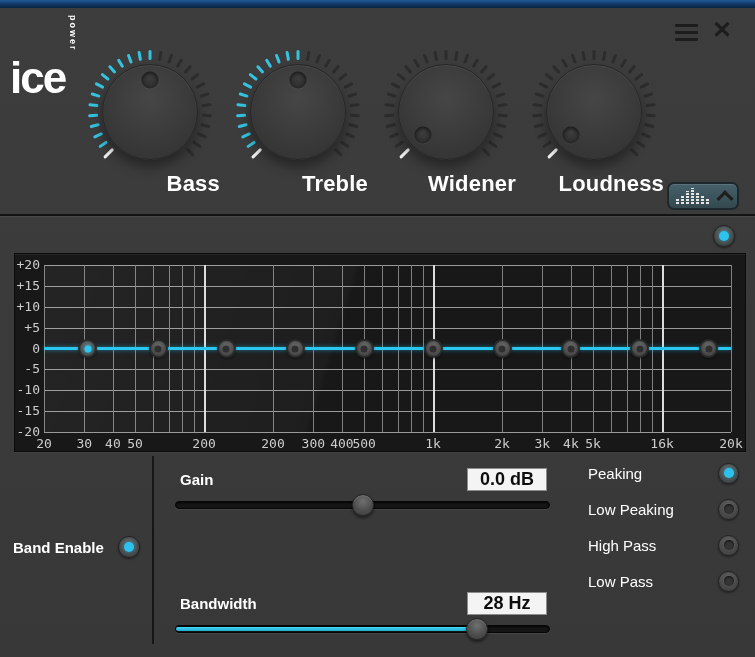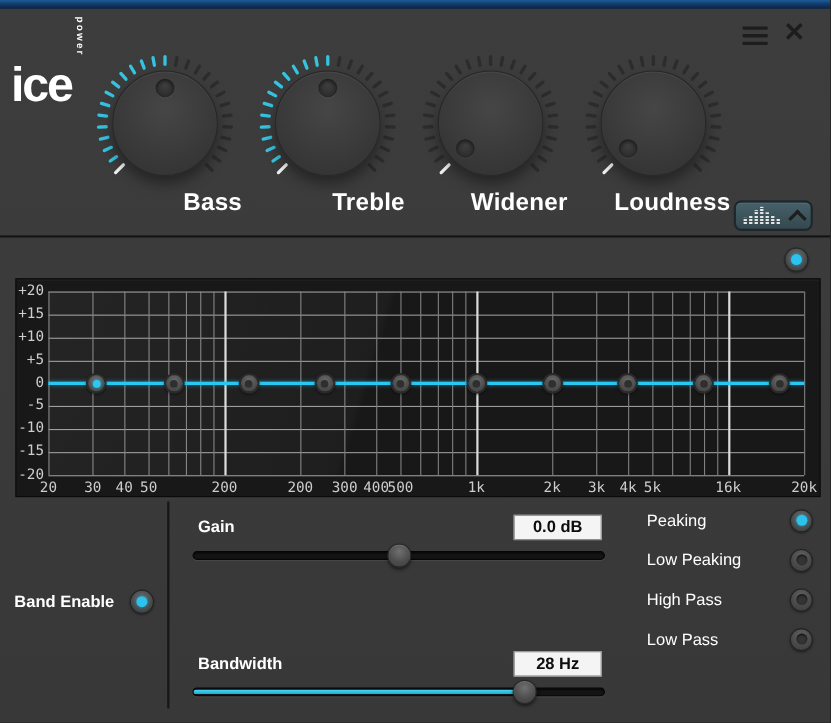--- a/index.html
+++ b/index.html
@@ -74,21 +74,21 @@
     transform:translate(-50%,-50%);background:#2f2f2f;}
   .band-dot.sel .band-dot-core{background:#2bc8f2;box-shadow:0 0 4px rgba(43,200,242,.8);}
   
   .band-enable{position:absolute;left:13px;top:536px;display:flex;align-items:center;gap:14px;}
   .band-enable-label{color:#fff;font-size:15px;font-weight:700;}
   .v-divider{position:absolute;left:152px;top:456px;width:2px;height:188px;background:#161616;}
   .slider-row{position:absolute;left:160px;width:390px;height:58px;}
   .ctl-label{position:absolute;left:20px;top:6px;color:#fff;font-size:15px;font-weight:700;}
   .value-box{position:absolute;right:3px;top:3px;width:80px;height:23px;background:#f4f4f4;
     border:1px solid #8d8d8d;box-sizing:border-box;text-align:center;line-height:21px;
-    color:#0d0d0d;font-size:15px;font-weight:700;cursor:text;}
+    color:#0d0d0d;font-size:18px;font-weight:700;cursor:text;}
   .slider-track{position:absolute;left:15px;right:0;top:36px;height:8px;border-radius:4px;cursor:pointer;
     background:#151515;border:1px solid #060606;box-sizing:border-box;
     box-shadow:inset 0 1px 2px rgba(0,0,0,.8), 0 1px 0 rgba(255,255,255,.07);}
   .slider-fill{position:absolute;top:1px;height:4px;border-radius:2px;
     background:linear-gradient(180deg,#45d8f8,#1fa9cf);}
   .slider-thumb{position:absolute;top:50%;width:22px;height:22px;border-radius:50%;cursor:grab;
     transform:translate(-50%,-50%);box-sizing:border-box;
     background:radial-gradient(circle at 50% 32%,#707070,#4c4c4c 58%,#3e3e3e);
     border:1px solid #262626;box-shadow:0 2px 3px rgba(0,0,0,.5), inset 0 1px 1px rgba(255,255,255,.15);}
   #filter-list{position:absolute;left:588px;top:455px;width:151px;}

